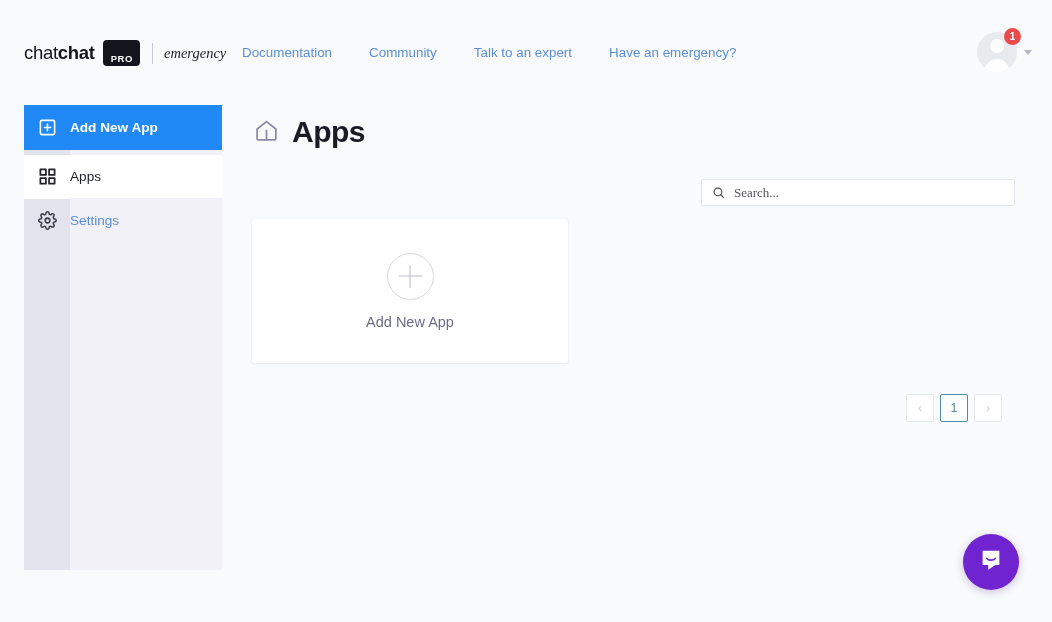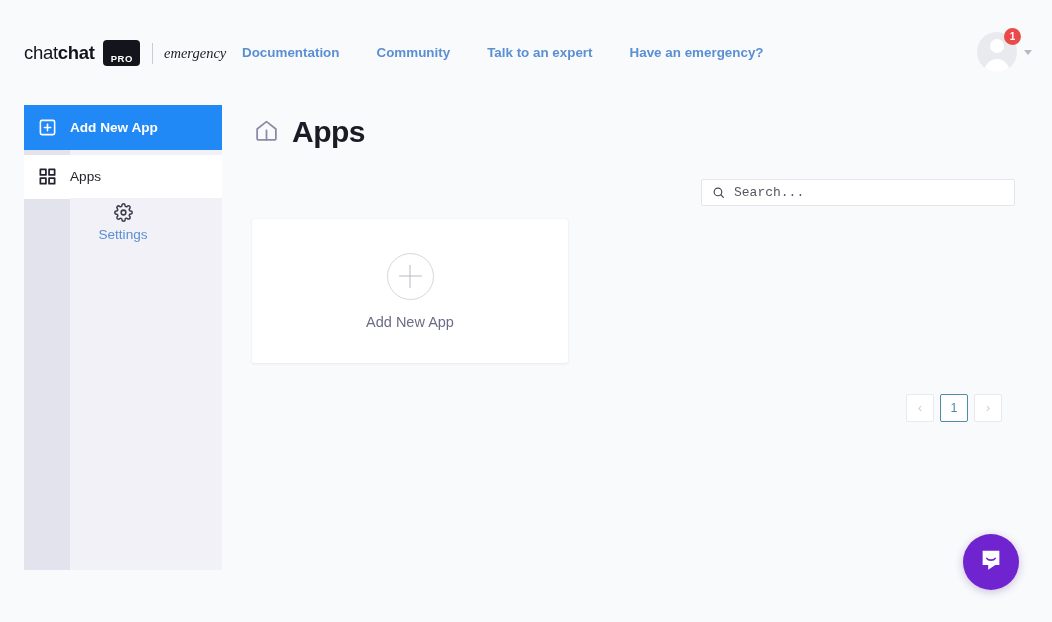--- a/index.html
+++ b/index.html
@@ -77,21 +77,20 @@
     display: flex;
     align-items: center;
     gap: 0;
   }
   .topnav a {
     color: #5b8fd4;
     font-size: 13.4px;
     text-decoration: none;
     margin-right: 37px;
     white-space: nowrap;
-    font-weight: bold;
   }
   .topnav a:last-child { margin-right: 16px; }
 
   .account {
     position: absolute;
     right: 20px;
     top: 32px;
     display: flex;
     align-items: center;
   }
@@ -197,21 +196,20 @@
   .nav-apps {
     background: #ffffff;
     height: 43px;
     margin-top: 5px;
   }
   .nav-apps .nv-icon { background: #ffffff; }
   .nav-apps .nv-label { color: #22222c; }
   .nav-settings {
     background: transparent;
     height: 44px;
-    flex-direction: column;
   }
   .nav-settings .nv-label { color: #5b8fd4; }
 
   
   .main {
     position: absolute;
     left: 222px;
     top: 88px;
     width: 830px;
     height: 534px;
@@ -242,21 +240,21 @@
     border-radius: 2px;
     display: flex;
     align-items: center;
     padding: 0 10px;
   }
   .search-box .s-icon { display: flex; margin-right: 7px; }
   .search-box input {
     border: none;
     outline: none;
     background: transparent;
-    font-family: Liberation Mono, monospace;
+    font-family: Liberation Serif, serif;
     font-size: 13px;
     color: #30303a;
     width: 100%;
   }
   .search-box input::placeholder { color: #55555f; }
 
   .app-card {
     position: absolute;
     left: 30px;
     top: 131px;

